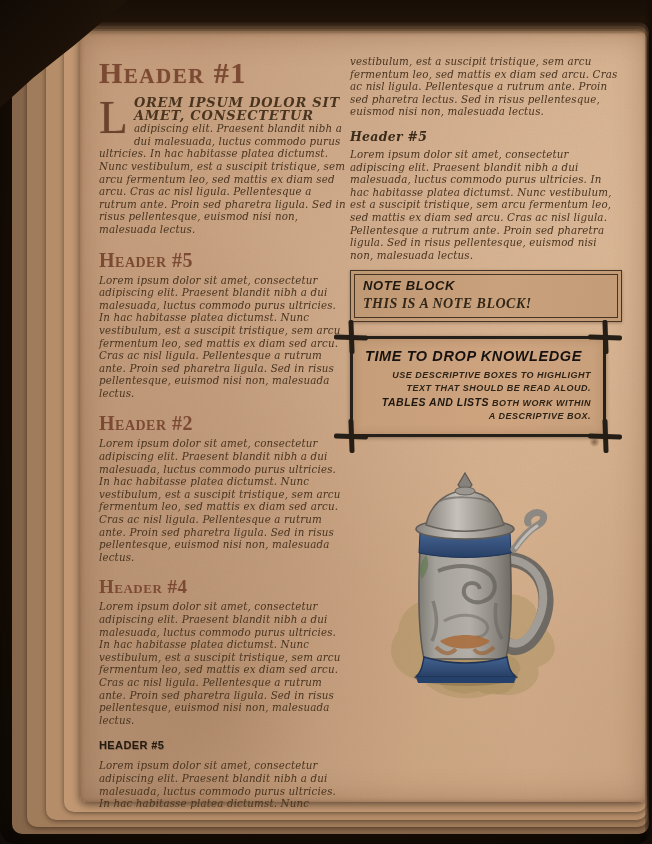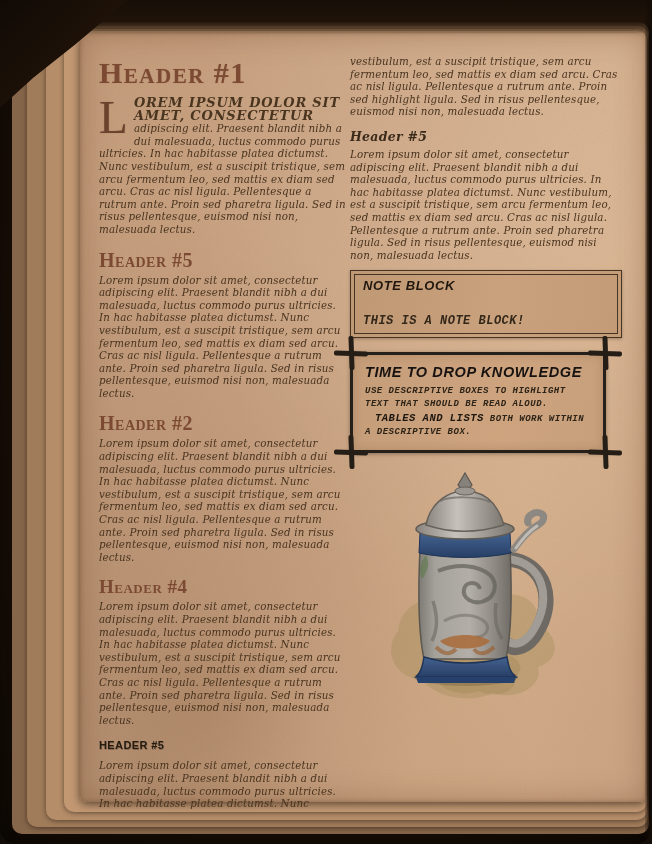--- a/index.html
+++ b/index.html
@@ -88,38 +88,38 @@
     margin:9px 0 0 0; padding:7px 12px 9px 12px; position:relative;
     background:linear-gradient(100deg,#bf9874 0%, #c9a17c 55%, #c39b77 100%);
     border:1.5px solid #463424; outline:1px solid #463424; outline-offset:-5px;
     box-shadow:0 1px 3px rgba(60,35,18,.35);
   }
   .note-title {
     font-family:"Liberation Sans", sans-serif; font-weight:800; font-style:italic;
     text-transform:uppercase; font-size:13px; letter-spacing:.6px; color:#20180f;
   }
   .note-body {
-    font-family:Liberation Mono, monospace; font-weight:700; font-style:italic;
-    text-transform:uppercase; font-size:12px; letter-spacing:.5px; color:#33271a; margin-top:21px;
+    font-family:Liberation Serif, serif; font-weight:700; font-style:italic;
+    text-transform:uppercase; font-size:14px; letter-spacing:.5px; color:#33271a; margin-top:3px;
   }
   
   .descbox {
     margin:14px 16px 0 0; padding:9px 12px 12px 12px; position:relative;
     background:linear-gradient(100deg,#c59d79 0%, #cea47f 60%, #c79f7b 100%);
     border:3.5px solid #26201a;
     box-shadow:0 1px 4px rgba(40,25,12,.4), inset 0 0 10px rgba(80,50,25,.2);
   }
   .desc-title {
     font-family:"Liberation Sans", sans-serif; font-weight:800; font-style:italic;
     text-transform:uppercase; font-size:14.5px; letter-spacing:.6px; color:#171210;
   }
   .desc-body {
-    font-family:Liberation Mono, monospace; font-weight:700; font-style:italic;
+    font-family:Liberation Sans, sans-serif; font-weight:700; font-style:italic;
     text-transform:uppercase; font-size:9px; line-height:12.5px; letter-spacing:.5px;
-    color:#2d2317; margin-top:5px;
+    color:#2d2317; margin-top:5px;text-align:right;
   }
   .desc-body2 { margin-top:2px; text-indent:10px; }
   .desc-bold { font-size:10.5px; font-weight:800; color:#1d1710; }
   .cross { position:absolute; width:0; height:0; }
   .cross i { position:absolute; background:#241e17; border-radius:2px; display:block; }
   .cross .h { width:34px; height:4.5px; left:-17px; top:-2px; transform:rotate(2deg); }
   .cross .v { width:4.5px; height:34px; top:-17px; left:-2px; transform:rotate(-2deg); }
   .c-tl { left:-2px; top:-2px; } .c-tr { right:-2px; top:-2px; }
   .c-bl { left:-2px; bottom:-2px; } .c-br { right:-2px; bottom:-2px; }
 
@@ -150,21 +150,21 @@
         <p class="hand">Lorem ipsum dolor sit amet, consectetur adipiscing elit. Praesent blandit nibh a dui malesuada, luctus commodo purus ultricies. In hac habitasse platea dictumst. Nunc vestibulum, est a suscipit tristique, sem arcu fermentum leo, sed mattis ex diam sed arcu. Cras ac nisl ligula. Pellentesque a rutrum ante. Proin sed pharetra ligula. Sed in risus pellentesque, euismod nisi non, malesuada lectus.</p>
 
         <h4>Header #4</h4>
         <p class="hand">Lorem ipsum dolor sit amet, consectetur adipiscing elit. Praesent blandit nibh a dui malesuada, luctus commodo purus ultricies. In hac habitasse platea dictumst. Nunc vestibulum, est a suscipit tristique, sem arcu fermentum leo, sed mattis ex diam sed arcu. Cras ac nisl ligula. Pellentesque a rutrum ante. Proin sed pharetra ligula. Sed in risus pellentesque, euismod nisi non, malesuada lectus.</p>
 
         <h5>Header #5</h5>
         <p class="hand">Lorem ipsum dolor sit amet, consectetur adipiscing elit. Praesent blandit nibh a dui malesuada, luctus commodo purus ultricies. In hac habitasse platea dictumst. Nunc</p>
       </div>
 
       <div class="col col-right">
-        <p class="hand">vestibulum, est a suscipit tristique, sem arcu fermentum leo, sed mattis ex diam sed arcu. Cras ac nisl ligula. Pellentesque a rutrum ante. Proin sed highlight ligula. Sed in risus pellentesque, euismod nisi non, malesuada lectus.</p>
+        <p class="hand">vestibulum, est a suscipit tristique, sem arcu fermentum leo, sed mattis ex diam sed arcu. Cras ac nisl ligula. Pellentesque a rutrum ante. Proin sed pharetra lectus. Sed in risus pellentesque, euismod nisi non, malesuada lectus.</p>
 
         <h6>Header #5</h6>
         <p class="hand">Lorem ipsum dolor sit amet, consectetur adipiscing elit. Praesent blandit nibh a dui malesuada, luctus commodo purus ultricies. In hac habitasse platea dictumst. Nunc vestibulum, est a suscipit tristique, sem arcu fermentum leo, sed mattis ex diam sed arcu. Cras ac nisl ligula. Pellentesque a rutrum ante. Proin sed pharetra ligula. Sed in risus pellentesque, euismod nisi non, malesuada lectus.</p>
 
         <div class="note">
           <div class="note-title">Note Block</div>
           <div class="note-body">This is a note block!</div>
         </div>
 
         <div class="descbox">

